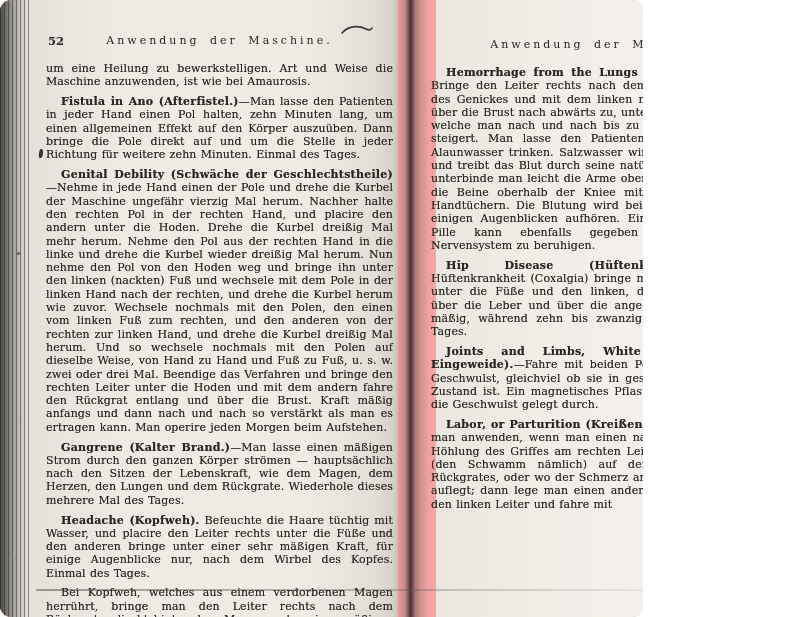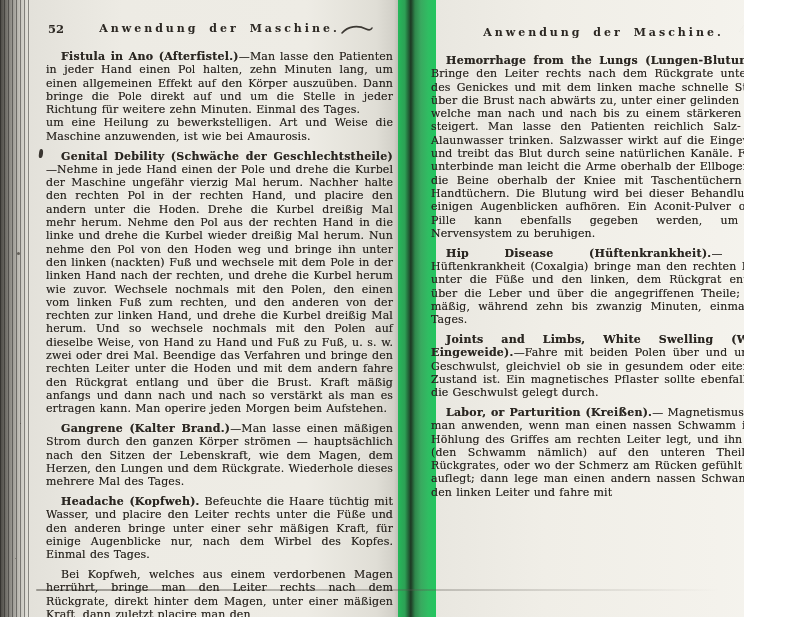--- a/index.html
+++ b/index.html
@@ -1,22 +1,23 @@
 <!DOCTYPE html>
 <html><head>
 <meta charset="utf-8">
 <style>
   html,body{margin:0;padding:0;}
   .scan{
     position:relative;
-    width:744px;height:617px;
+    width:643px;height:617px;
     overflow:hidden;
-    background:#22c55e;
+    background:#fca5a5;
     font-family:"DejaVu Serif", serif;
     color:#282420;
+    border-radius:11px;
   }
   
   .edge-left{
     position:absolute;left:0;top:0;width:30px;height:100%;
     background:
       repeating-linear-gradient(to right, rgba(25,24,22,.45) 0 1px, rgba(0,0,0,0) 1px 4px),
       linear-gradient(to right,#4a4843 0%,#6e6c66 18%,#989690 40%,#c2c0b9 65%,#dedcd5 88%,#e7e5de 100%);
   }
   .edge-line{
     position:absolute;left:33px;top:0;width:1px;height:100%;
@@ -70,22 +71,23 @@
   }
 
   
   .col{position:absolute;top:22px;}
   .col-left{left:46px;width:347px;}
   .col-right{left:431px;top:26px;width:345px;}
 
   .page-header{position:relative;height:17px;margin-bottom:11px;}
   .running-title{
     display:block;text-align:center;
-    font-size:11px;font-weight:bold;letter-spacing:3px;word-spacing:4px;
+    font-size:11px;font-weight:normal;letter-spacing:3px;word-spacing:4px;
     color:#2b2722;
+    margin-top:12px;
   }
   .pagenum{position:absolute;top:0;font-size:11.5px;font-weight:bold;color:#2b2722;}
   .pagenum-left{left:2px;}
   .pagenum-right{right:8px;}
 
   p.par{
     margin:0;padding:0;
     font-size:11px;line-height:13.3px;
     text-align:justify;
     letter-spacing:.1px;word-spacing:.6px;
@@ -117,23 +119,23 @@
       <path d="M2 11 C 8 4, 18 3, 26 7 C 29 8.5, 31 8, 32 6" fill="none" stroke="#3c3833" stroke-width="1.6" stroke-linecap="round"></path>
     </svg>
   </span>
 
   <div class="col col-left">
     <div class="page-header">
       <span class="pagenum pagenum-left">52</span>
       <span class="running-title">Anwendung der Maschine.</span>
     </div>
 
+    <p class="par cont"><span>um eine Heilung zu bewerkstelligen. Art und Weise die Maschine anzuwenden, ist wie bei Amaurosis.</span></p>
+
     <p class="par sec"><span class="lead">Fistula in Ano (Afterfistel.)</span><span>—Man lasse den Patienten in jeder Hand einen Pol halten, zehn Minuten lang, um einen allgemeinen Effekt auf den Körper auszuüben. Dann bringe die Pole direkt auf und um die Stelle in jeder Richtung für weitere zehn Minuten. Einmal des Tages.</span></p>
-
-    <p class="par cont"><span>um eine Heilung zu bewerkstelligen. Art und Weise die Maschine anzuwenden, ist wie bei Amaurosis.</span></p>
 
     <p class="par sec"><span class="lead">Genital Debility (Schwäche der Geschlechtstheile)</span><span>—Nehme in jede Hand einen der Pole und drehe die Kurbel der Maschine ungefähr vierzig Mal herum. Nachher halte den rechten Pol in der rechten Hand, und placire den andern unter die Hoden. Drehe die Kurbel dreißig Mal mehr herum. Nehme den Pol aus der rechten Hand in die linke und drehe die Kurbel wieder dreißig Mal herum. Nun nehme den Pol von den Hoden weg und bringe ihn unter den linken (nackten) Fuß und wechsele mit dem Pole in der linken Hand nach der rechten, und drehe die Kurbel herum wie zuvor. Wechsele nochmals mit den Polen, den einen vom linken Fuß zum rechten, und den anderen von der rechten zur linken Hand, und drehe die Kurbel dreißig Mal herum. Und so wechsele nochmals mit den Polen auf dieselbe Weise, von Hand zu Hand und Fuß zu Fuß, u. s. w. zwei oder drei Mal. Beendige das Verfahren und bringe den rechten Leiter unter die Hoden und mit dem andern fahre den Rückgrat entlang und über die Brust. Kraft mäßig anfangs und dann nach und nach so verstärkt als man es ertragen kann. Man operire jeden Morgen beim Aufstehen.</span></p>
 
     <p class="par sec"><span class="lead">Gangrene (Kalter Brand.)</span><span>—Man lasse einen mäßigen Strom durch den ganzen Körper strömen — hauptsächlich nach den Sitzen der Lebenskraft, wie dem Magen, dem Herzen, den Lungen und dem Rückgrate. Wiederhole dieses mehrere Mal des Tages.</span></p>
 
     <p class="par sec"><span class="lead">Headache (Kopfweh).</span> <span>Befeuchte die Haare tüchtig mit Wasser, und placire den Leiter rechts unter die Füße und den anderen bringe unter einer sehr mäßigen Kraft, für einige Augenblicke nur, nach dem Wirbel des Kopfes. Einmal des Tages.</span></p>
 
     <p class="par sec"><span>Bei Kopfweh, welches aus einem verdorbenen Magen herrührt, bringe man den Leiter rechts nach dem Rückgrate, direkt hinter dem Magen, unter einer mäßigen Kraft, dann zuletzt placire man den</span></p>
   </div>
 

